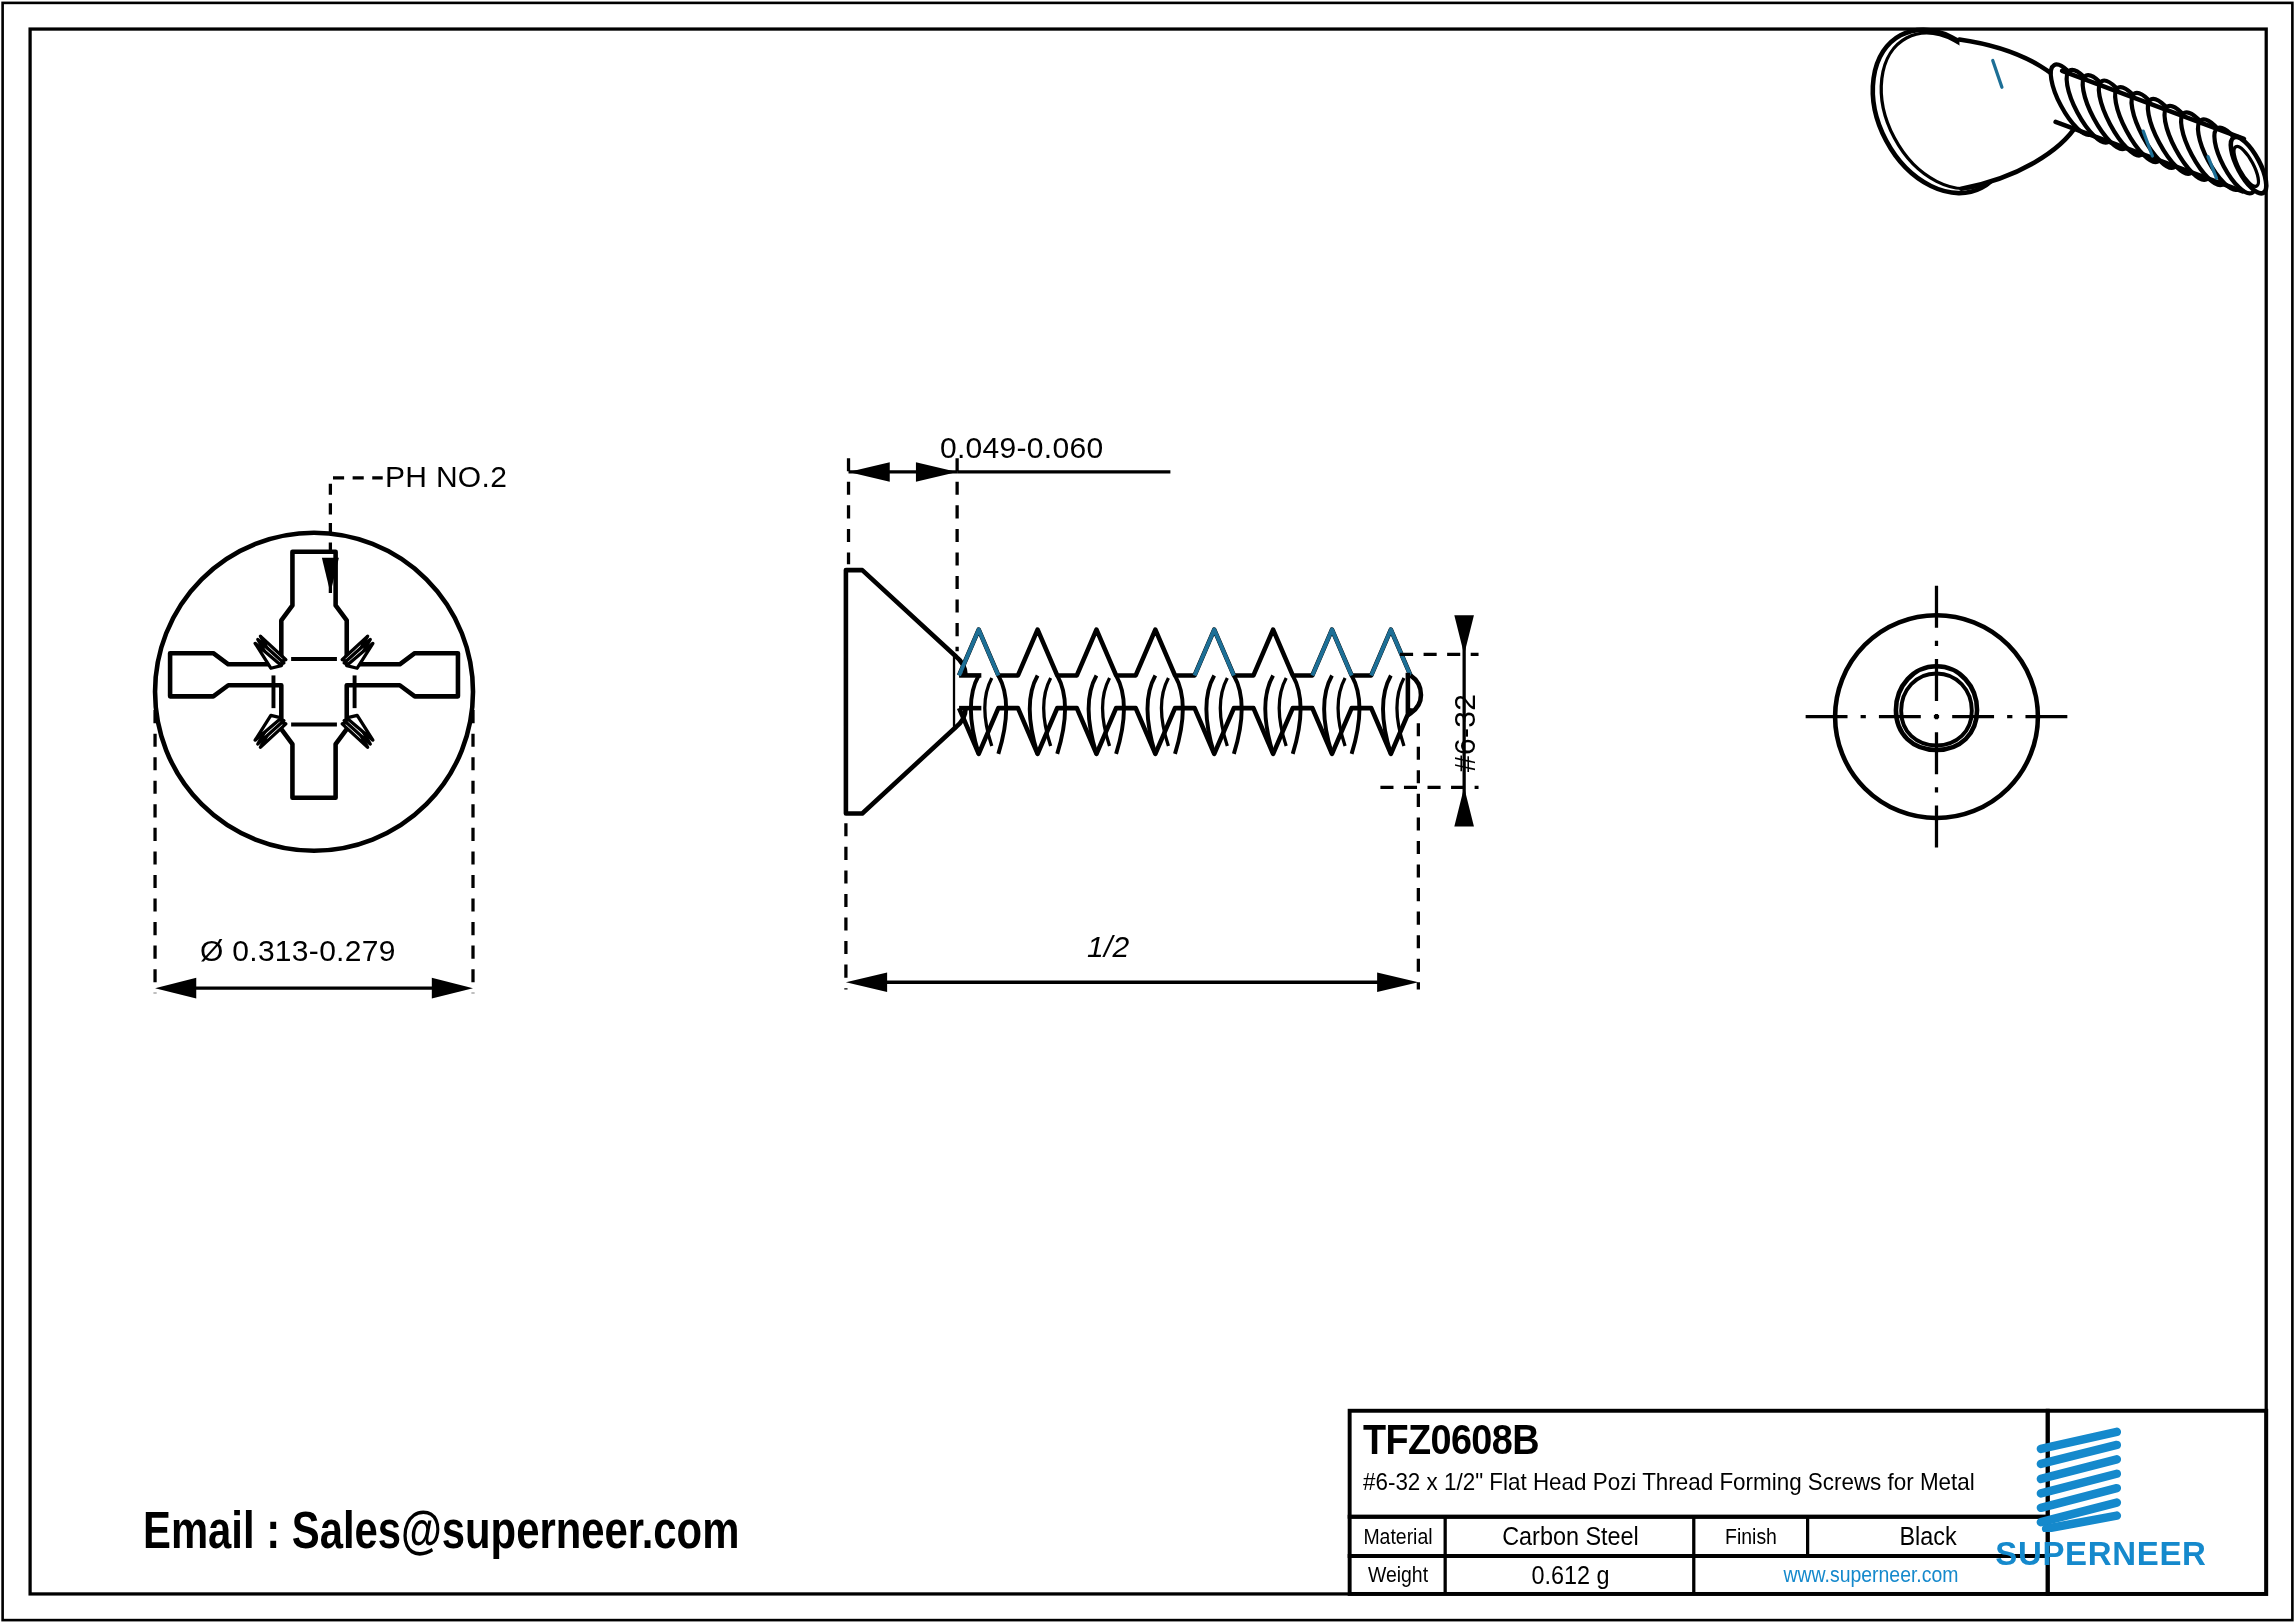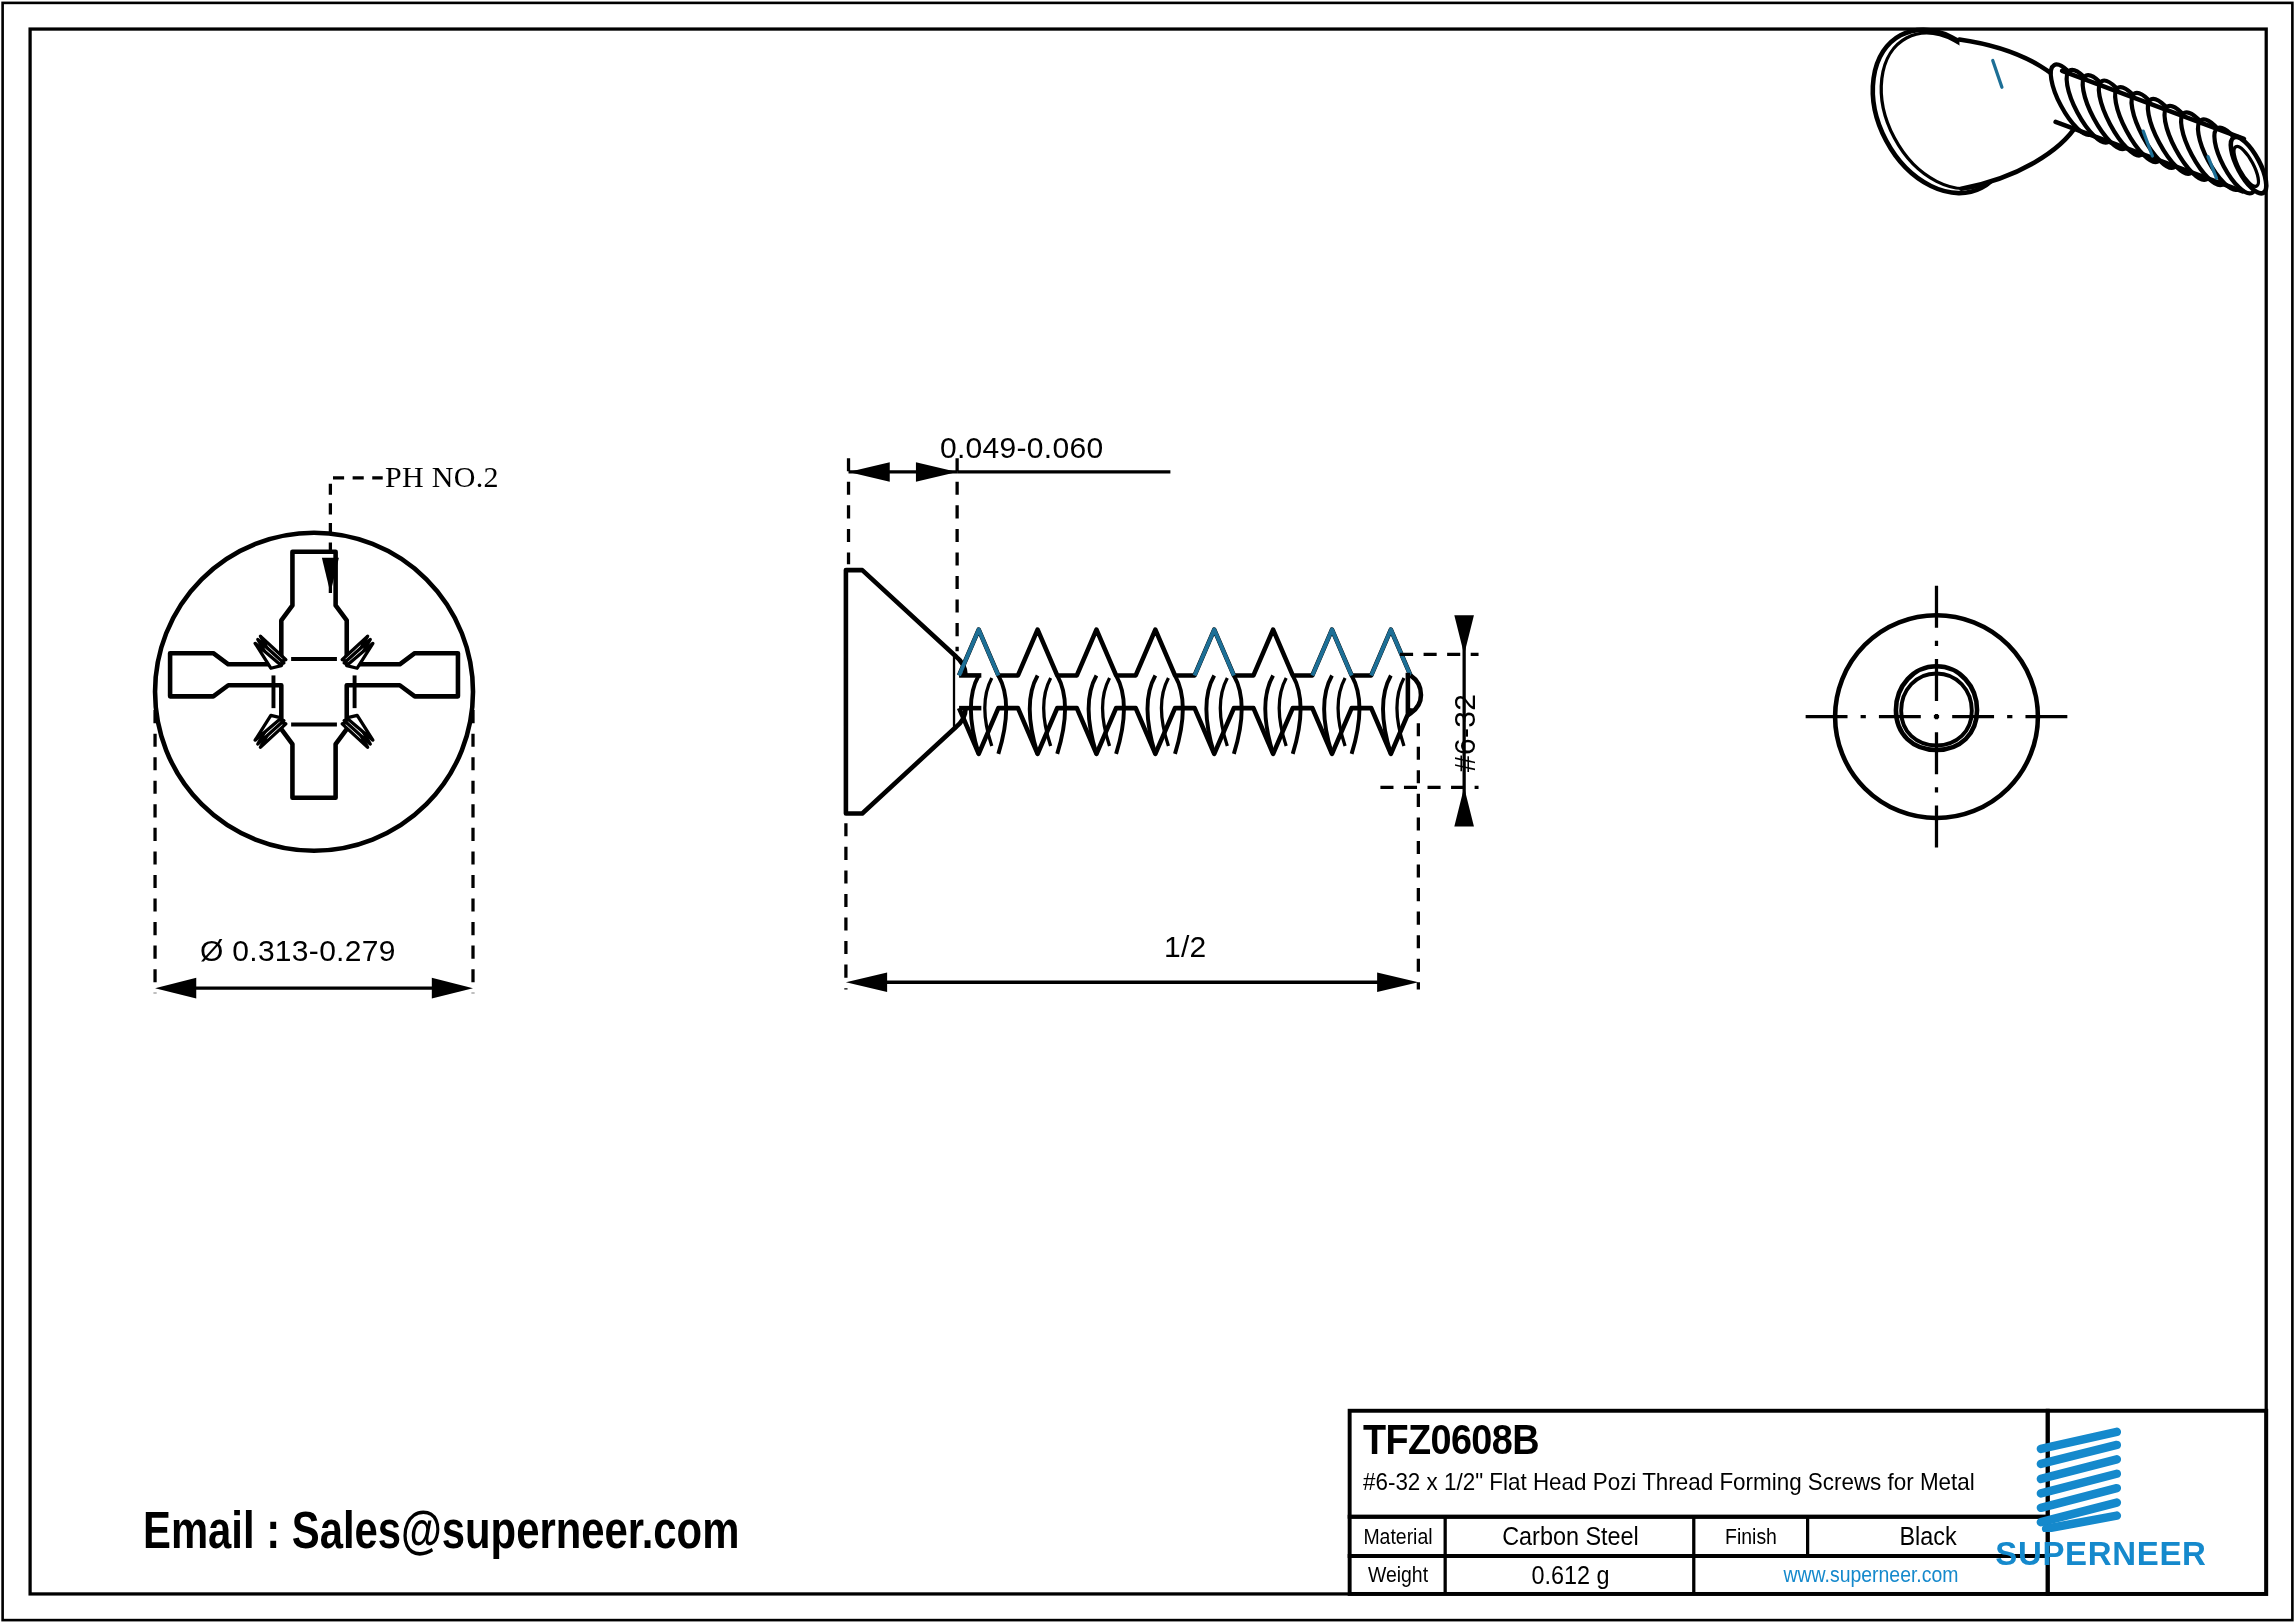--- a/index.html
+++ b/index.html
@@ -370,29 +370,29 @@
 
     <line x1="2209" y1="2318" x2="2209" y2="2436" stroke-width="5"></line>
     <line x1="2589" y1="2318" x2="2589" y2="2436" stroke-width="5"></line>
     <line x1="2763" y1="2318" x2="2763" y2="2378" stroke-width="5"></line>
 
     <rect x="3130" y="2156" width="334" height="280" stroke-width="6"></rect>
   </g>
 </svg>
 </div>
 
-<div class="tx dim" style="left:385px; top:462px;font-family:Liberation Serif, serif;">PH NO.2</div>
+<div class="tx dim" style="left:385px; top:462px;">PH NO.2</div>
 
 <div class="tx dim" style="left:200px; top:936px;">Ø 0.313-0.279</div>
 
 <div class="tx dim" style="left:940px; top:433px;">0.049-0.060</div>
 
 <div class="tx dim rot90" style="left:1450px; top:772px;">#6-32</div>
 
-<div class="tx dim" style="left:1164px; top:932px;">1/2</div>
+<div class="tx dim" style="left:1087px; top:932px;font-style:italic;">1/2</div>
 
 <div class="tx email" style="left:143px; top:1505px;">Email : Sales@superneer.com</div>
 
 <div id="titleblock">
   <div class="tb-part">TFZ0608B</div>
   <div class="tb-desc">#6-32 x 1/2" Flat Head Pozi Thread Forming Screws for Metal</div>
 
   <div class="tb-cell tb-lbl" style="left:0px; top:106px; width:96px; height:39px;">Material</div>
   <div class="tb-cell tb-val" style="left:96px; top:106px; width:249px; height:39px;">Carbon Steel</div>
   <div class="tb-cell tb-lbl" style="left:344px; top:106px; width:114px; height:39px;">Finish</div>

